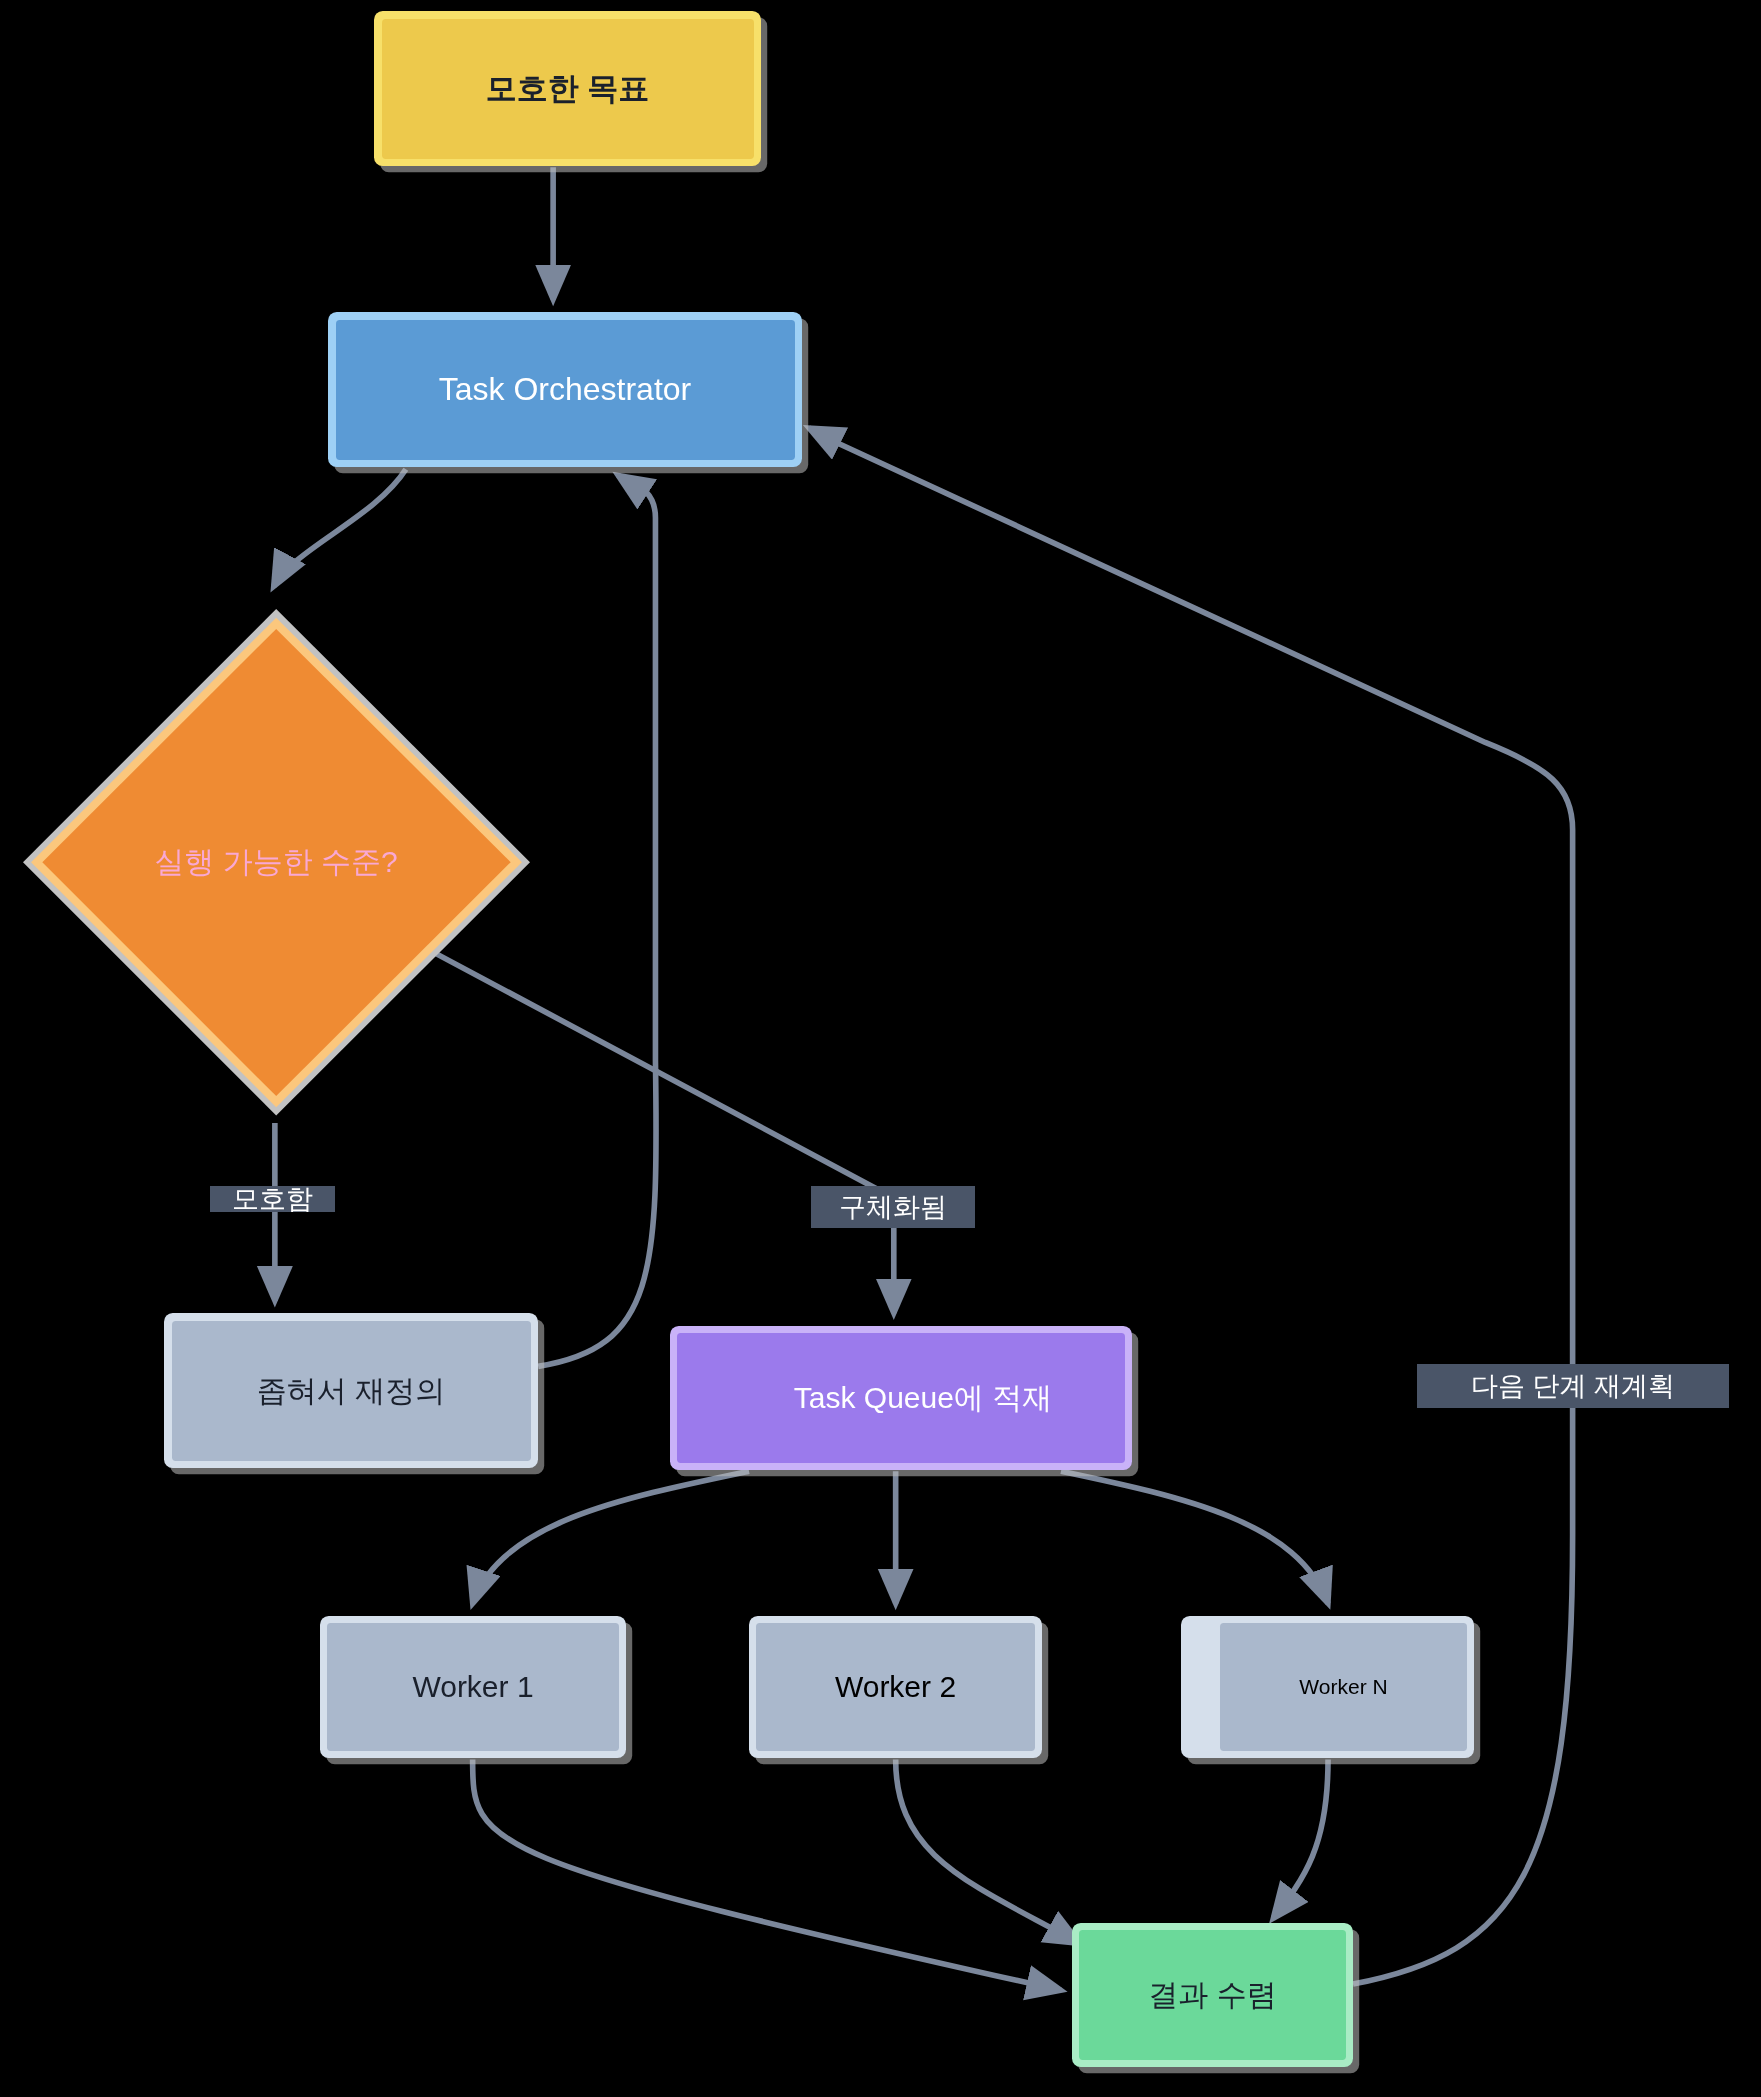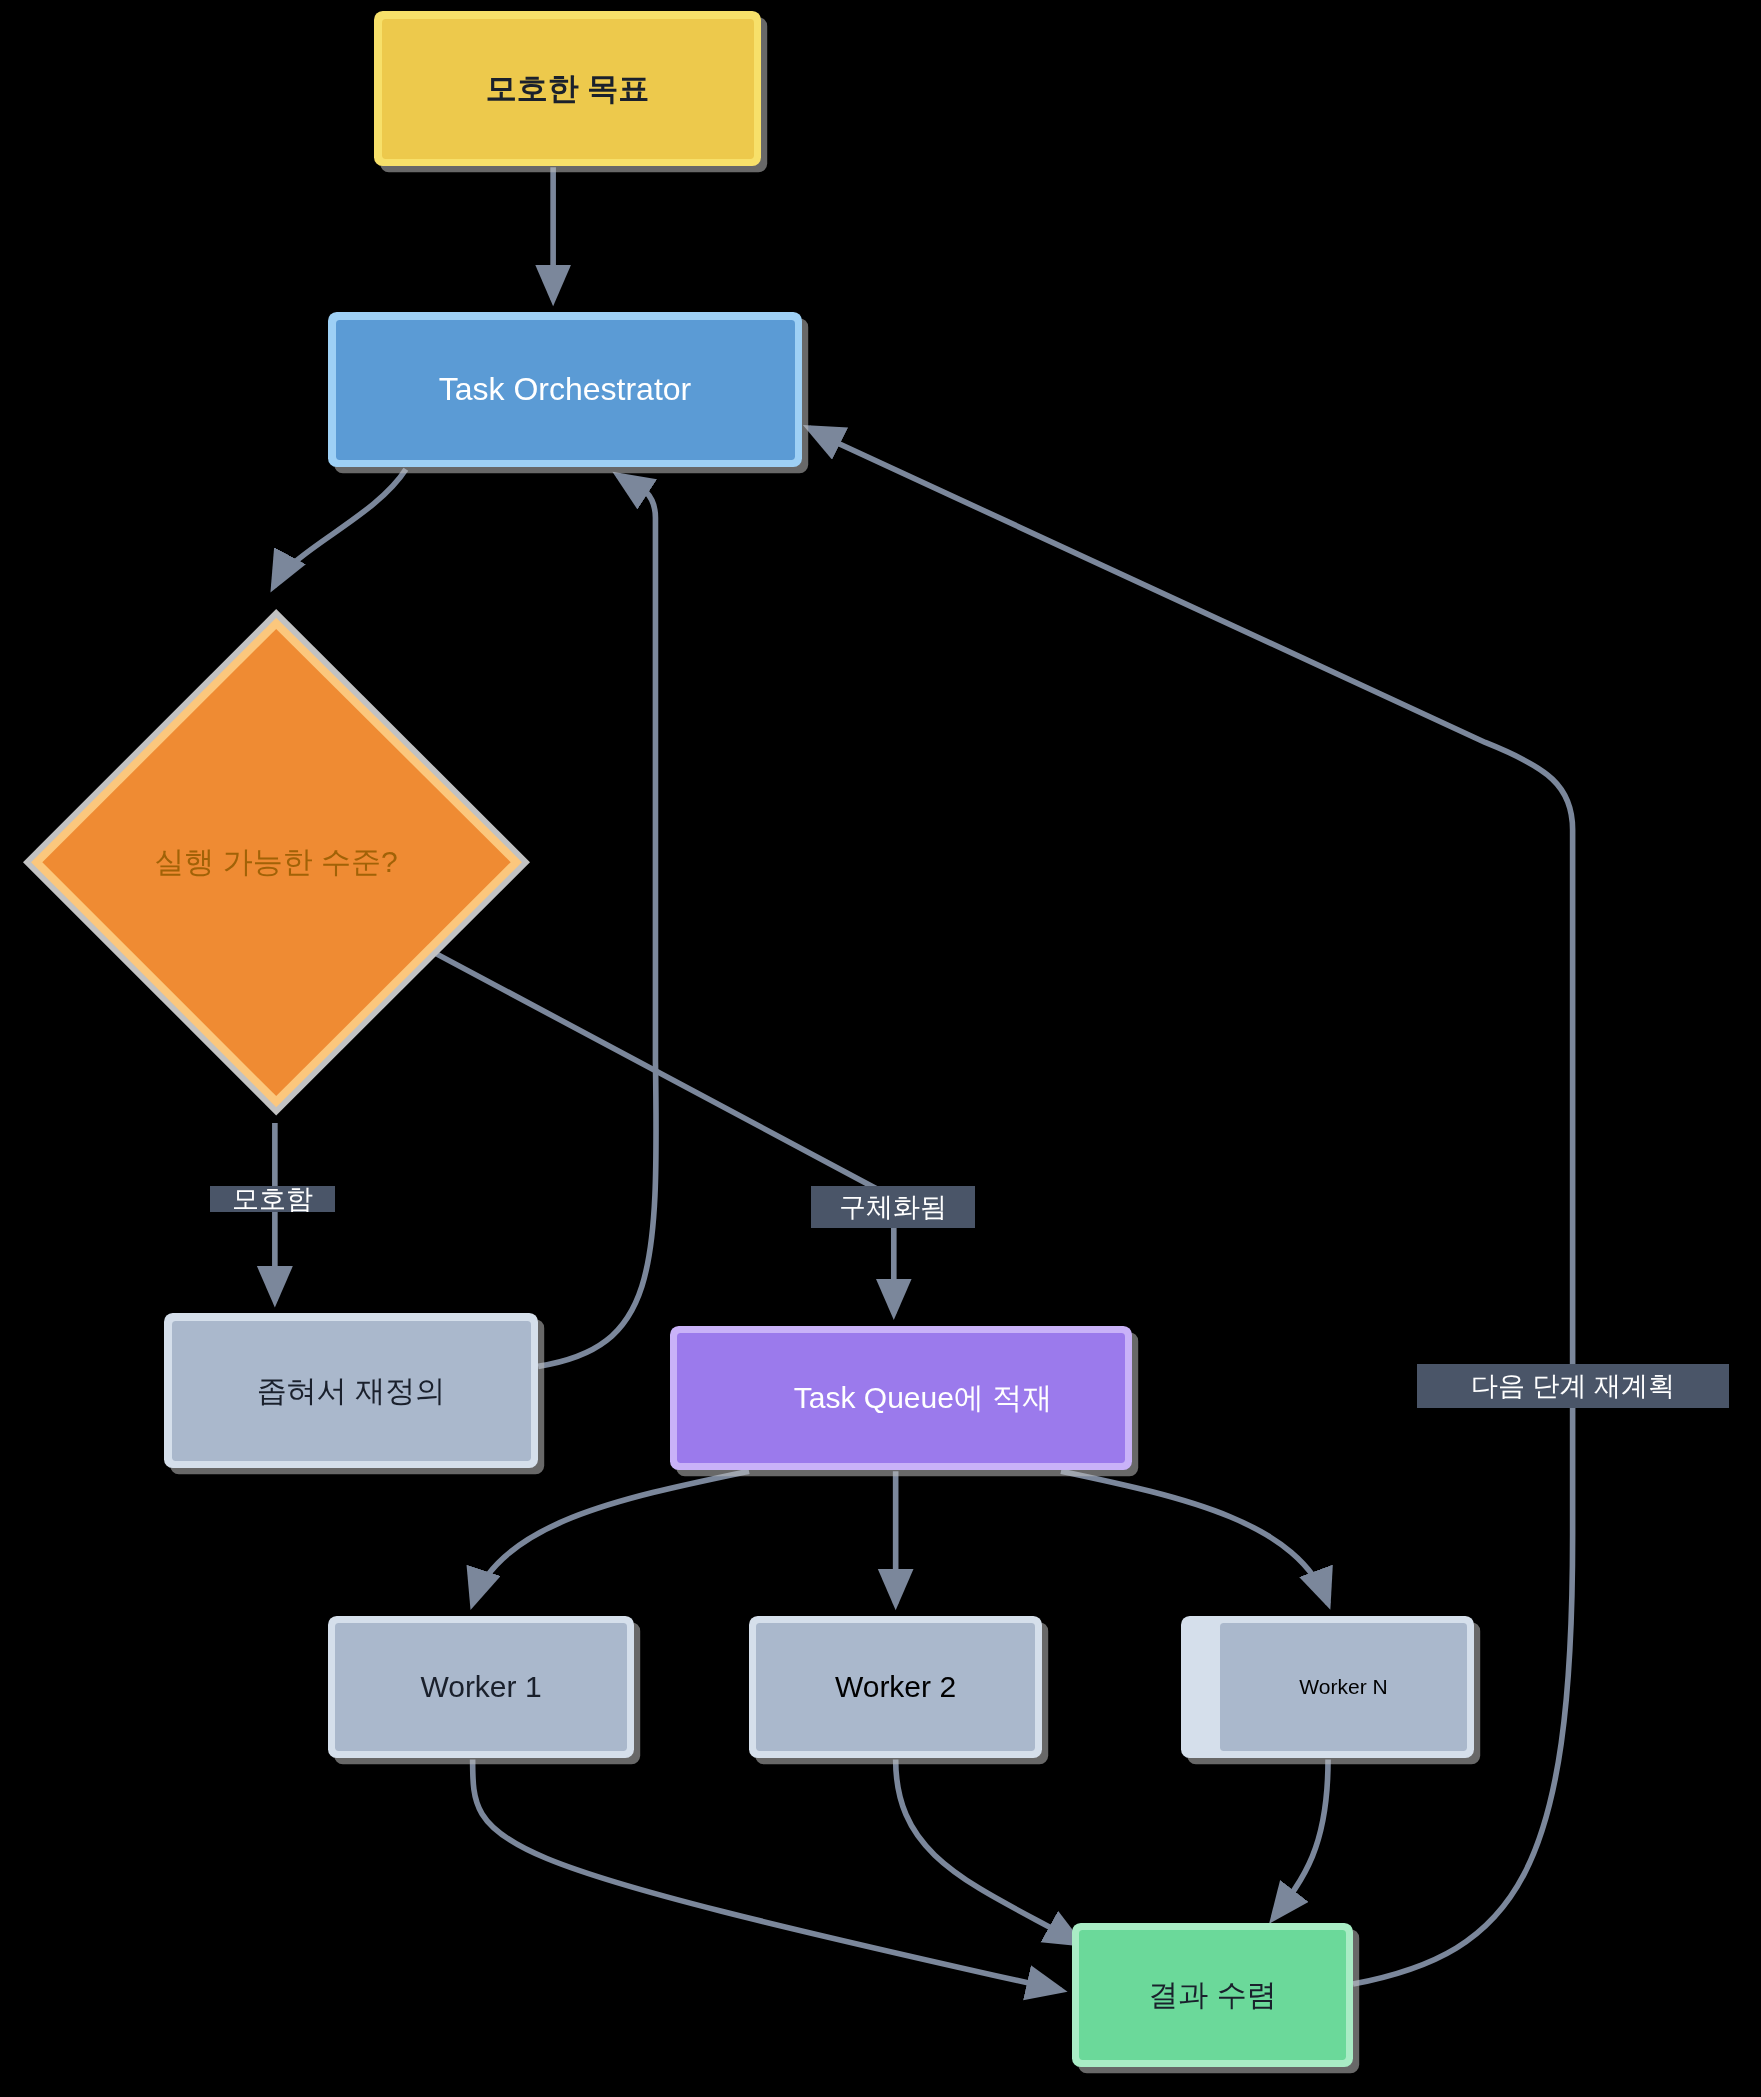--- a/index.html
+++ b/index.html
@@ -7,21 +7,21 @@
   #stage{position:relative;width:1762px;height:2097px;background:#000;overflow:hidden;}
   svg#edges{position:absolute;left:0;top:0;width:1762px;height:2097px;}
   .node{position:absolute;box-sizing:border-box;display:flex;align-items:center;justify-content:center;
         border-radius:8.7px;box-shadow:6.2px 6.2px 0 rgba(190,190,190,0.55);}
   .node .inner{width:100%;height:100%;display:flex;align-items:center;justify-content:center;
         border-radius:3.7px;box-sizing:border-box;text-align:center;line-height:1.2;}
   .lbl{position:absolute;display:flex;align-items:center;justify-content:center;
        background:#4a5568;color:#ffffff;font-size:27px;padding:2.5px 6.2px;box-sizing:border-box;white-space:nowrap;}
   .diamond-wrap{position:absolute;}
   .diamond-txt{position:absolute;left:0;top:0;width:100%;height:100%;
-       display:flex;align-items:center;justify-content:center;color:#a16207;font-size:30px;white-space:nowrap;text-align:center;}
+       display:flex;align-items:center;justify-content:center;color:#f9a8d4;font-size:30px;white-space:nowrap;text-align:center;}
 </style>
 </head>
 <body>
 
 <div id="stage">
 
   <svg id="edges" viewBox="0 0 2823 3361">
     <defs>
       <marker id="arrow" markerWidth="9" markerHeight="9" refX="6.2" refY="3.2" orient="auto" markerUnits="strokeWidth">
         <path d="M0,0 L7.4,3.2 L0,6.4 z" fill="#7b879b"></path>
@@ -61,21 +61,21 @@
   </div>
 
   <div class="node" style="left:164px;top:1313px;width:374px;height:155px;background:#d5dfeb;padding:7.5px;align-items:flex-end;">
     <div class="inner" style="background:#aab8cc;color:#1a202c;font-size:30px;">좁혀서 재정의</div>
   </div>
 
   <div class="node" style="left:670px;top:1326px;width:462px;height:144px;background:#c9b2f8;padding:6.9px;">
     <div class="inner" style="background:#9b7aec;color:#ffffff;font-size:30px;padding-left:44px;">Task Queue에 적재</div>
   </div>
 
-  <div class="node" style="left:328px;top:1616px;width:306px;height:142px;background:#d5dfeb;padding:6.9px;">
+  <div class="node" style="left:320px;top:1616px;width:306px;height:142px;background:#d5dfeb;padding:6.9px;">
     <div class="inner" style="background:#aab8cc;color:#1a202c;font-size:30px;">Worker 1</div>
   </div>
 
   <div class="node" style="left:749px;top:1616px;width:293px;height:142px;background:#d5dfeb;padding:6.9px;">
     <div class="inner" style="background:#aab8cc;color:#000000;font-size:30px;">Worker 2</div>
   </div>
 
   <div class="node" style="left:1181px;top:1616px;width:293px;height:142px;background:#d5dfeb;padding:6.9px;">
     <div class="inner" style="background:#aab8cc;color:#000000;font-size:21px;margin-left:32px;">Worker N</div>
   </div>

